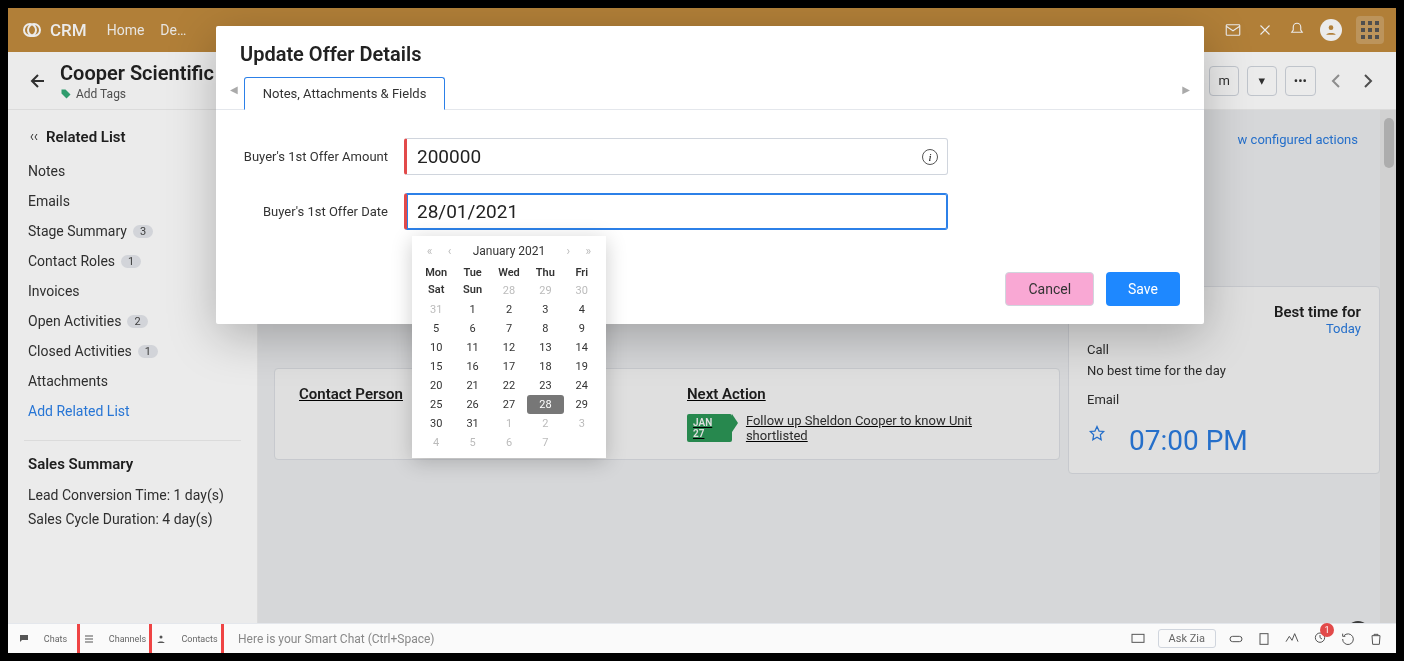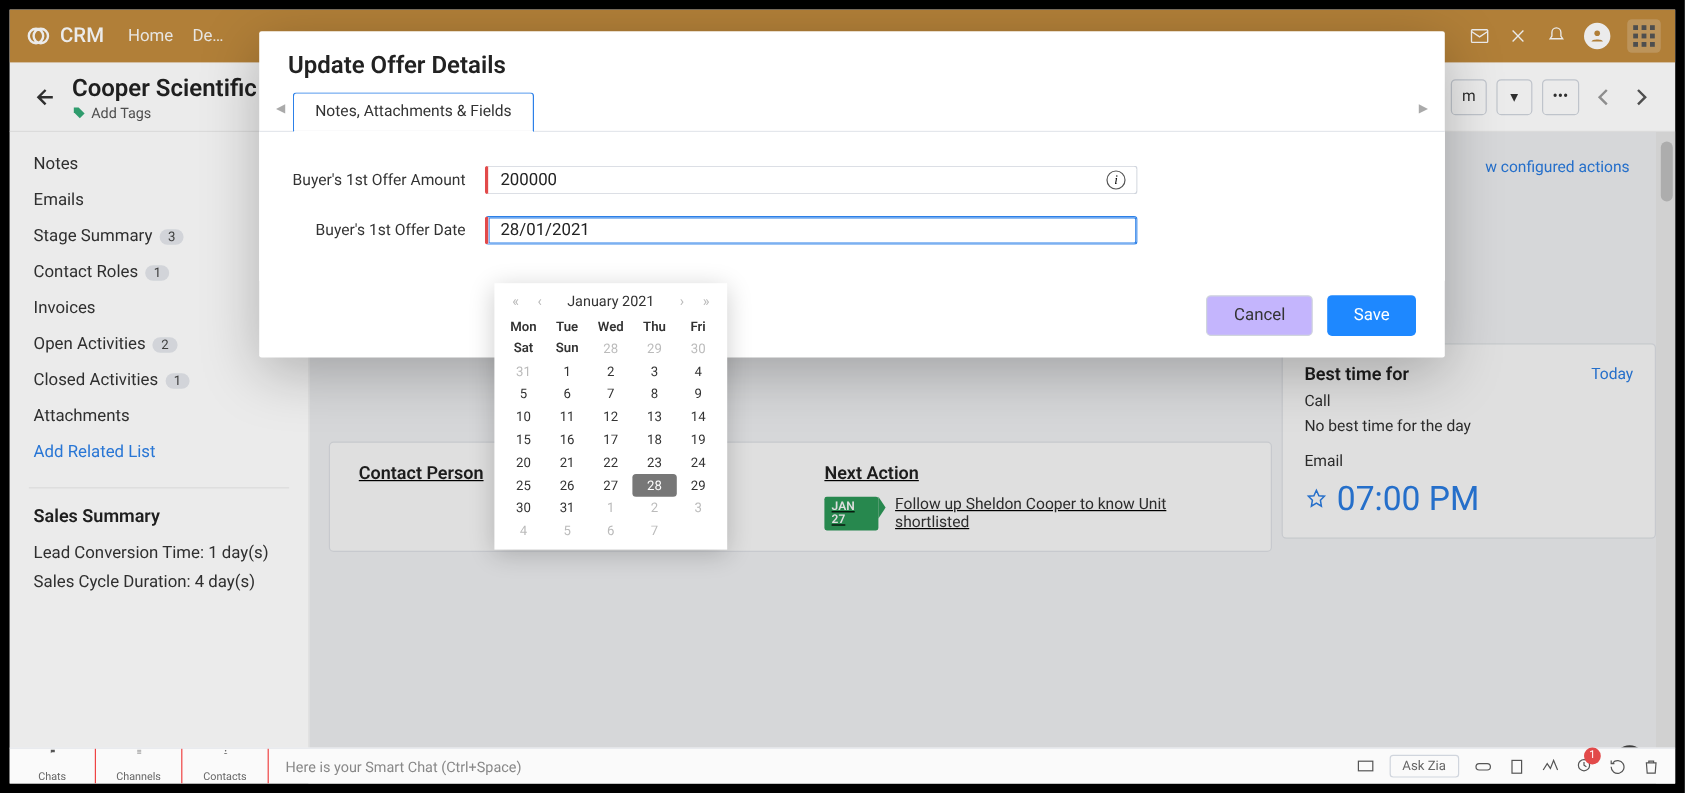--- a/index.html
+++ b/index.html
@@ -55,60 +55,60 @@
 .action-text{font-size:13px;color:#333;margin-left:14px;}
 .view-actions{position:absolute;right:38px;top:22px;color:#2c80e8;font-size:13px;}
 .overlay-dim { position:absolute; inset:0; background:rgba(0,0,0,0.05); pointer-events:none;}
 .scroll-gutter{position:absolute;right:0;top:0;bottom:0;width:16px;background:#f0f0f0;}
 .scroll-thumb{position:absolute;right:2px;top:8px;width:10px;height:50px;background:#c7c7c7;border-radius:5px;}
 .fab{position:absolute;right:26px;bottom:8px;width:24px;height:24px;background:#444;border-radius:50%;}
 
 
 .right-col{position:absolute;right:16px;top:44px;width:312px;}
 .best-card{background:#fff;border:1px solid #e4e7ec;border-radius:4px;padding:16px 18px;}
-.best-head{display:flex;justify-content:space-between;align-items:center;}
+.best-head{display:flex;justify-content:space-between;align-items:flex-end;flex-direction:column;}
 .best-title{font-size:15px;font-weight:600;color:#222;}
 .best-link{color:#2c80e8;font-size:13px;}
 .best-line{font-size:13px;color:#333;margin:6px 0;}
-.best-time{font-size:28px;color:#2c80e8;font-weight:400;display:flex;align-items:center;gap:7px;margin-top:7px;}
+.best-time{font-size:28px;color:#2c80e8;font-weight:400;display:flex;align-items:flex-start;gap:22px;margin-top:17px;}
 
 
 .modal-backdrop { position:absolute; inset:0; background:rgba(0,0,0,.08); }
 .modal { position:absolute; left:208px; top:18px; width:988px; background:#fff; border-radius:2px; box-shadow:0 12px 48px rgba(0,0,0,.25); }
 .modal-title { font-size:20px; font-weight:600; color:#222; padding:16px 24px 10px; }
 .tabs-row { display:flex; border-bottom:1px solid #e4e7ec; padding:0 8px;}
 .tab { padding:8px 18px; font-size:13px; color:#333; border:1px solid transparent; position:relative; top:1px;}
 .tab.active { border:1px solid #2c80e8; border-bottom-color:#fff; color:#333; border-radius:3px 3px 0 0;}
 .tab-scroll-arrow{font-size:10px;color:#aaa;padding:8px 6px;}
 .form-area { padding: 28px 12px 12px; background:#fff; }
 .form-row { display:flex; align-items:center; margin-bottom:18px; }
 .form-label { width: 160px; text-align:right; margin-right:16px; font-size:13px; color:#333; }
 .form-input-wrap { position: relative; }
-.form-input { width: 544px; height: 24px; border:1px solid #d0d5dd; border-left:3px solid #e24a4a; border-radius:3px; padding:0 10px; font-size:14px; color:#222; }
+.form-input { width: 544px; height: 37px; border:1px solid #d0d5dd; border-left:3px solid #e24a4a; border-radius:3px; padding:0 10px; font-size:19px; color:#222; }
 .form-input.focused { border-color:#2c80e8; border-left:3px solid #e24a4a; box-shadow:0 0 0 1px #2c80e8 inset;}
 .info-i { position:absolute; right:10px; top:50%; transform:translateY(-50%); width:16px; height:16px; border:1.5px solid #555; border-radius:50%; display:flex; align-items:center; justify-content:center; font-size:11px; font-style:italic; font-family: Georgia, serif;}
 .modal-footer { display:flex; justify-content:flex-end; gap:12px; padding:12px 24px 18px; }
 .btn { height:34px; padding:0 22px; border-radius:4px; font-size:14px; cursor:pointer;}
-.btn.cancel { background:#c4b5fd; border:1px solid #d0d5dd; color:#333;}
+.btn.cancel { background:#f9a8d4; border:1px solid #d0d5dd; color:#333;}
 .btn.save { background:#1e88ff; border:none; color:#fff;}
 
 
 .datepicker { position:absolute; left:404px; top:228px; width:194px; background:#fff; box-shadow:0 4px 20px rgba(0,0,0,.2); padding:8px 6px 6px; z-index:50; font-size:12px;}
 .dp-head { display:flex; align-items:center; justify-content:center; gap:6px; margin-bottom:6px; color:#888;}
 .dp-nav { width:14px; text-align:center; color:#bbb; cursor:pointer;}
 .dp-title { flex:0 0 auto; margin:0 10px; color:#333; font-size:12px;}
 .dp-grid { display:grid; grid-template-columns: repeat(5, 1fr); text-align:center; }
 .dp-dow { font-size:11px; font-weight:600; color:#333; padding:2px 0;}
 .dp-day { font-size:11px; color:#333; padding:3px 0; border-radius:3px;}
 .dp-day.out { color:#bbb;}
 .dp-day.sel { background:#777; color:#fff;}
 
 
 .bottom-bar { position:absolute; left:0; right:0; bottom:0; height:30px; background:#fafafa; border-top:1px solid #e4e7ec; display:flex; align-items:center; font-size:11px; color:#666;}
-.bb-tab { width:72px; text-align:center; border-right:1px solid #ef4444; height:100%; display:flex; flex-direction:column; align-items:center; justify-content:center; gap:14px;}
+.bb-tab { width:72px; text-align:center; border-right:3px solid #ef4444; height:100%; display:flex; align-items:center; justify-content:center; gap:14px;}
 .bb-tab svg{width:12px;height:12px;}
 .bb-tab-label{font-size:9px;}
 .smart-chat { padding-left:14px; font-size:12px; color:#888;}
 .bb-right { margin-left:auto; display:flex; align-items:center; gap:12px; padding-right:12px;}
 .bb-icon{width:16px;height:16px;color:#555;}
 .ask-zia{border:1px solid #d0d5dd;border-radius:3px;padding:2px 10px;font-size:11px;}
 .nbadge{position:relative;}
 .nbadge .dot{position:absolute;top:-6px;right:-6px;width:14px;height:14px;border-radius:50%;background:#e24a4a;color:#fff;font-size:9px;display:flex;align-items:center;justify-content:center;}
 
 
@@ -187,20 +187,26 @@
         </svg>
       <svg class="pager-arrow" viewBox="0 0 24 24">
           <path fill="none" stroke="#555" stroke-width="2" d="M9 6l6 6-6 6"></path>
         </svg>
     </div>
   </div>
   <span class="last-update">Last Update : 06:50 PM</span>
 
   <div class="body-wrap">
     <div class="sidebar">
+      <div class="side-head">
+        <svg width="12" height="12" viewBox="0 0 24 24">
+            <path fill="none" stroke="#333" stroke-width="2" d="M10 6l-4 6 4 6M18 6l-4 6 4 6"></path>
+          </svg>
+        <span>Related List</span>
+      </div>
       <div class="side-item">
           <span>Notes</span>
         </div>
       <div class="side-item">
           <span>Emails</span>
         </div>
       <div class="side-item">
           <span>Stage Summary</span>
           <span class="badge">3</span>
         </div>

